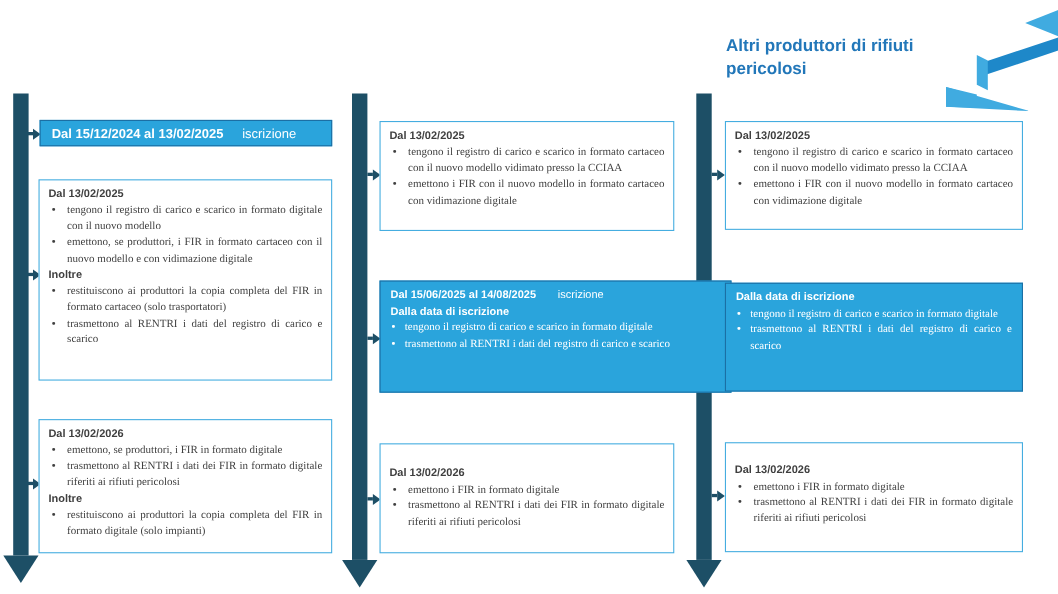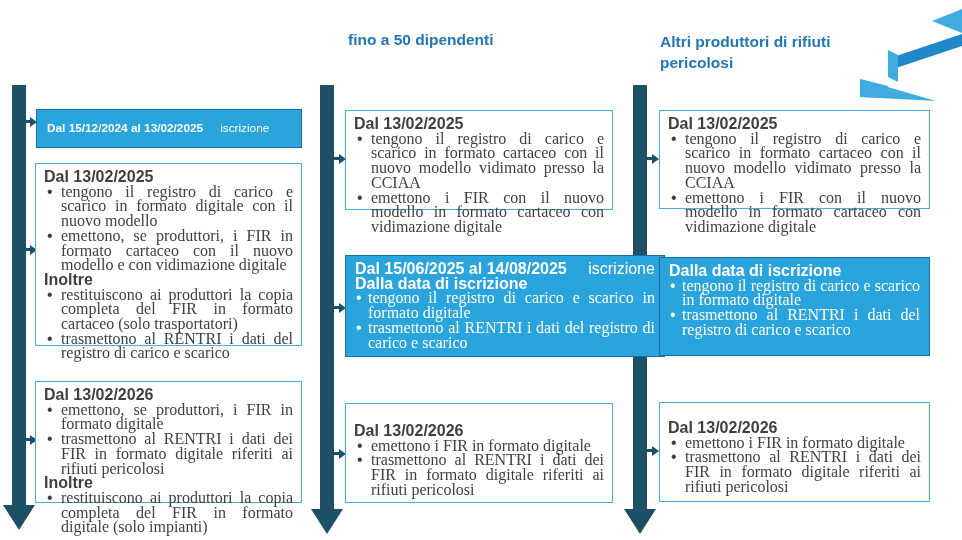--- a/index.html
+++ b/index.html
@@ -6,41 +6,40 @@
   .stage{position:relative;width:962px;height:540px;background:#ffffff;overflow:hidden;
          font-family:"Liberation Sans",sans-serif;}
   .col-title{position:absolute;color:#2277B9;font-weight:700;font-size:15.5px;line-height:21px;}
   .col-title .wide{word-spacing:3.5px;}
   .tl-bar{position:absolute;top:85px;width:14px;background:#1D4F66;}
   .tl-head{position:absolute;width:0;height:0;border-left:16px solid transparent;
            border-right:16px solid transparent;border-top:25px solid #1D4F66;}
   .conn{position:absolute;height:3px;background:#1D4F66;}
   .conn::after{content:"";position:absolute;right:-7px;top:-3.5px;width:0;height:0;
                border-left:7px solid #1D4F66;border-top:5px solid transparent;border-bottom:5px solid transparent;}
-  .box{position:absolute;box-sizing:border-box;font-size:16px;line-height:14.7px;color:#3F3F3F;}
+  .box{position:absolute;box-sizing:border-box;font-size:10px;line-height:14.7px;color:#3F3F3F;}
   .outline{background:#fff;border:1.5px solid #45ADE0;padding:6px 8px;}
   .filled{background:#2AA4DC;border:1.5px solid #1B6FA4;color:#ffffff;padding:6px 9px;}
   .strip{display:flex;align-items:center;padding:0 0 0 10px;font-size:11.8px;}
   .bh{font-weight:700;}
   .sfx{margin-left:17px;font-weight:400;}
   .bullet{display:flex;}
   .bm{flex:0 0 17px;width:17px;padding-left:3px;box-sizing:border-box;}
   .bt{flex:1;text-align:justify;font-family:Liberation Serif, serif;}
   .filled .bm{flex-basis:13px;width:13px;padding-left:1px;}
   .padtop20{padding-top:20px;}
   .padtop18{padding-top:18px;}
   .logo{position:absolute;left:860px;top:8px;width:102px;height:100px;}
 </style>
 </head>
 <body>
 
 <div class="stage">
 
   <div class="col-title" style="left:348px;top:29px;width:235px;">
-    <div>fino a 50 dipendenti</div>
   </div>
   <div class="col-title" style="left:660px;top:31px;width:250px;">
     <div>Altri produttori di rifiuti</div>
     <div>pericolosi</div>
   </div>
 
   <div class="tl-bar" style="left:12px;height:420px;"></div>
   <div class="tl-head" style="left:3px;top:505px;"></div>
   <div class="tl-bar" style="left:320px;height:424px;"></div>
   <div class="tl-head" style="left:311px;top:509px;"></div>
@@ -50,21 +49,21 @@
   <div class="conn" style="left:25px;top:120px;width:5px;"></div>
   <div class="conn" style="left:25px;top:248px;width:5px;"></div>
   <div class="conn" style="left:25px;top:438px;width:5px;"></div>
   <div class="conn" style="left:334px;top:157px;width:5px;"></div>
   <div class="conn" style="left:334px;top:306px;width:5px;"></div>
   <div class="conn" style="left:334px;top:452px;width:5px;"></div>
   <div class="conn" style="left:647px;top:157px;width:5px;"></div>
   <div class="conn" style="left:647px;top:306px;width:5px;"></div>
   <div class="conn" style="left:647px;top:449px;width:5px;"></div>
 
-  <div class="box filled strip" style="left:36px;top:109px;width:266px;height:39px;">
+  <div class="box filled strip" style="left:36px;top:109px;width:266px;height:24px;">
     <span class="bh">Dal 15/12/2024 al 13/02/2025</span>
     <span class="sfx">iscrizione</span>
   </div>
 
   <div class="box outline" style="left:35px;top:163px;width:267px;height:183px;">
     <div class="bh">Dal 13/02/2025</div>
     <div class="bullet">
       <span class="bm">•</span>
       <span class="bt">tengono il registro di carico e scarico in formato digitale con il nuovo modello</span>
     </div>

